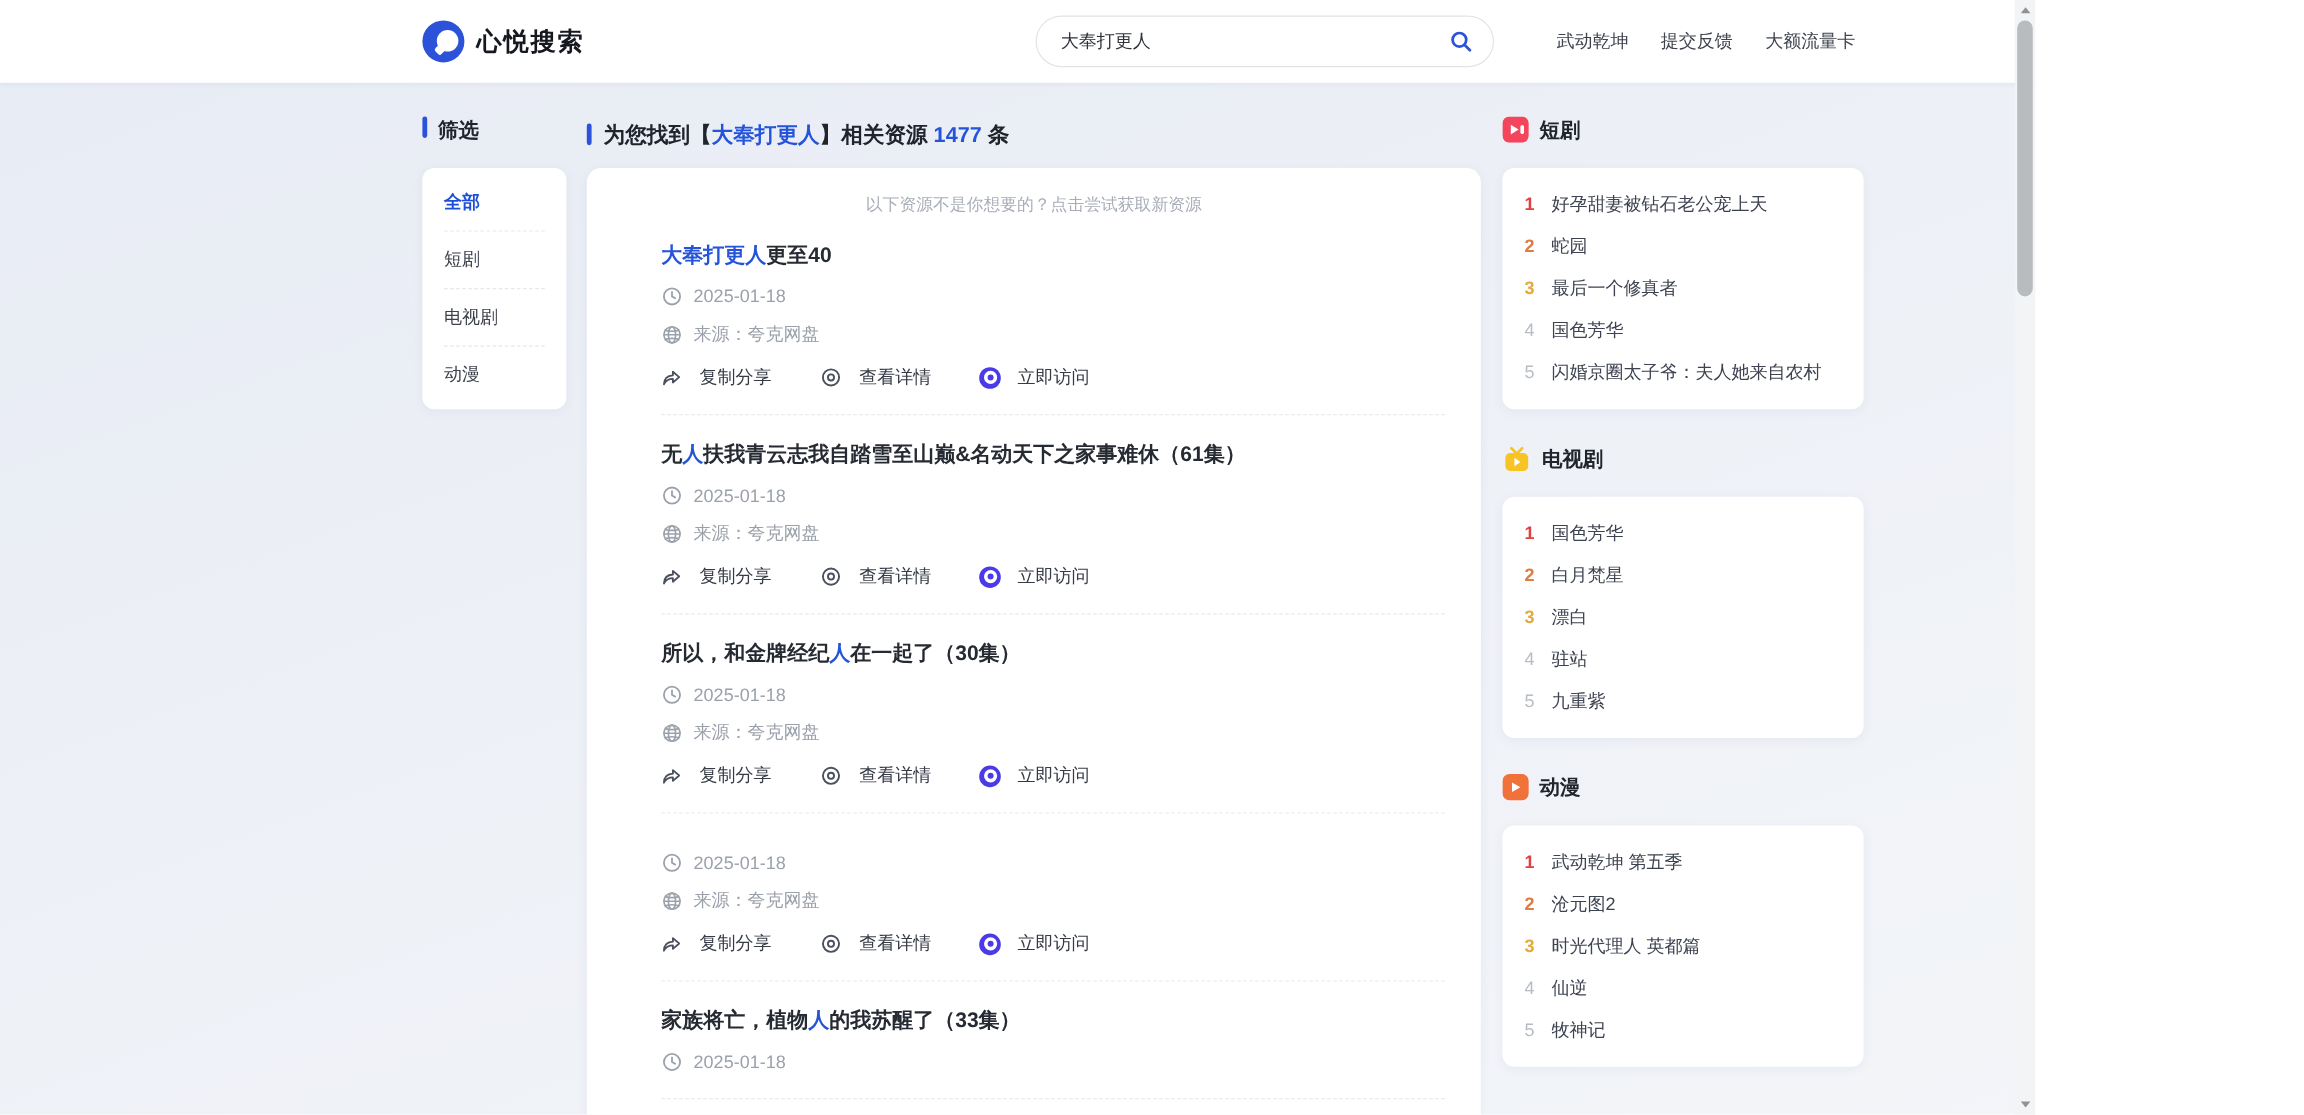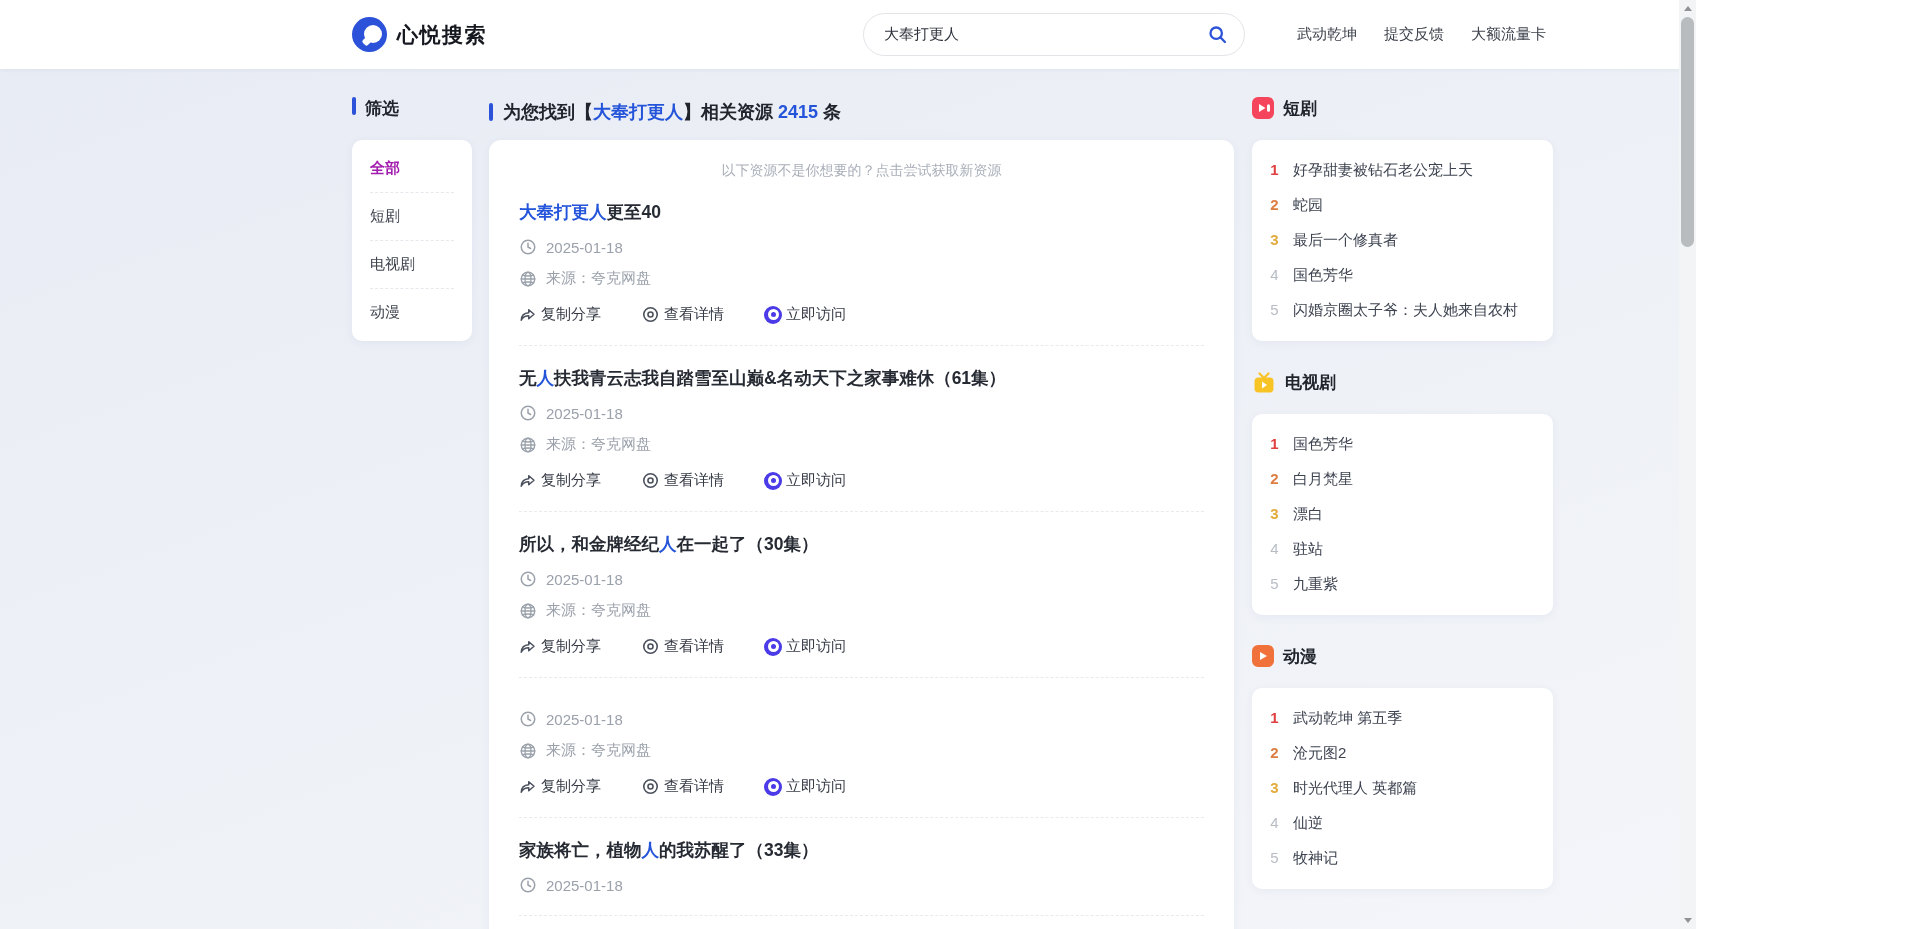--- a/index.html
+++ b/index.html
@@ -36,36 +36,36 @@
   .col-right { position:absolute; left:1252px; top:97px; width:301px; }
 
   .col-title { display:flex; align-items:flex-start; gap:9px; height:30px; font-size:17px; font-weight:700; color:#20242d; }
   .accent-bar { width:4px; height:18px; border-radius:2px; background:#2b52d9; }
 
   
   .filter-card { margin-top:13px; background:#fff; border-radius:10px; padding:5px 18px;
                  box-shadow:0 2px 10px rgba(40,60,110,0.05); }
   .filter-item { padding:14px 0; font-size:15px; color:#3c414c; border-bottom:1px dashed #e6e8ed; cursor:pointer; }
   .filter-item:last-child { border-bottom:none; }
-  .filter-item.active { color:#a21caf; font-weight:700; }
+  .filter-item.active { color:#1d4ed8; font-weight:700; }
 
   
   .results-title { height:30px; display:flex; align-items:center; gap:10px; font-size:18px;
                    font-weight:700; color:#20242d; }
   .results-title .hl { color:#2454d9; }
   .results-card { margin-top:13px; background:#fff; border-radius:12px; padding:22px 30px 0;
                   box-shadow:0 2px 10px rgba(40,60,110,0.05); height:900px; overflow:hidden; }
   .refresh-hint { text-align:center; font-size:14px; color:#a8aeb8; cursor:pointer; }
-  .result-item { padding:19px 0 21px; border-bottom:1px dashed #e8eaee; }
+  .result-item { padding:19px 0 21px; border-bottom:1px dashed #e8eaee;margin-left:32px; }
   .result-title { font-size:17.5px; font-weight:700; color:#262a33; line-height:26px; cursor:pointer; }
   .result-title .hl { color:#2454d9; }
   .meta-row { margin-top:13px; display:flex; align-items:center; gap:9px; font-size:15px; color:#9ba1ab; }
   .meta-row svg { flex:0 0 auto; }
   .actions-row { margin-top:17px; display:flex; align-items:center; gap:40px; }
-  .action { display:flex; align-items:center; gap:4px; font-size:15px; color:#363b46; cursor:pointer; }
+  .action { display:flex; align-items:center; gap:14px; font-size:15px; color:#363b46; cursor:pointer; }
   .visit-icon { width:18px; height:18px; border-radius:50%; background:#4a3ae8; position:relative; }
   .visit-icon::after { content:""; position:absolute; inset:3.5px; border:3.5px solid #fff; border-radius:50%; }
 
   
   .rank-section { margin-bottom:30px; }
   .rank-card { margin-top:13px; background:#fff; border-radius:10px; padding:13px 17px;
                box-shadow:0 2px 10px rgba(40,60,110,0.05); }
   .rank-row { display:flex; align-items:baseline; gap:13px; padding:8px 0; cursor:pointer; }
   .rank-num { width:11px; font-size:15px; font-weight:700; color:#b7bcc5; flex:0 0 auto; text-align:center; }
   .rank-row:nth-child(1) .rank-num { color:#e04040; }
@@ -123,21 +123,21 @@
         <div class="filter-item active">全部</div>
         <div class="filter-item">短剧</div>
         <div class="filter-item">电视剧</div>
         <div class="filter-item">动漫</div>
       </div>
   </div>
 
   <div class="col-main">
     <div class="results-title">
       <span class="accent-bar"></span>
-      <span><span>为您找到【</span><span class="hl">大奉打更人</span><span>】相关资源 </span><span class="hl">2415</span><span> 条</span></span>
+      <span><span>为您找到【</span><span class="hl">大奉打更人</span><span>】相关资源 </span><span class="hl">1477</span><span> 条</span></span>
     </div>
 
     <div class="results-card">
       <div class="refresh-hint">以下资源不是你想要的？点击尝试获取新资源</div>
       <div id="result-list">
   <div class="result-item">
     <div class="result-title"><span class="hl">大奉打更人</span><span>更至40</span></div>
     <div class="meta-row">
       <svg width="18" height="18" viewBox="0 0 24 24" fill="none" stroke="#9ba1ab" stroke-width="2" stroke-linecap="round">
         <circle cx="12" cy="12" r="9"></circle>

